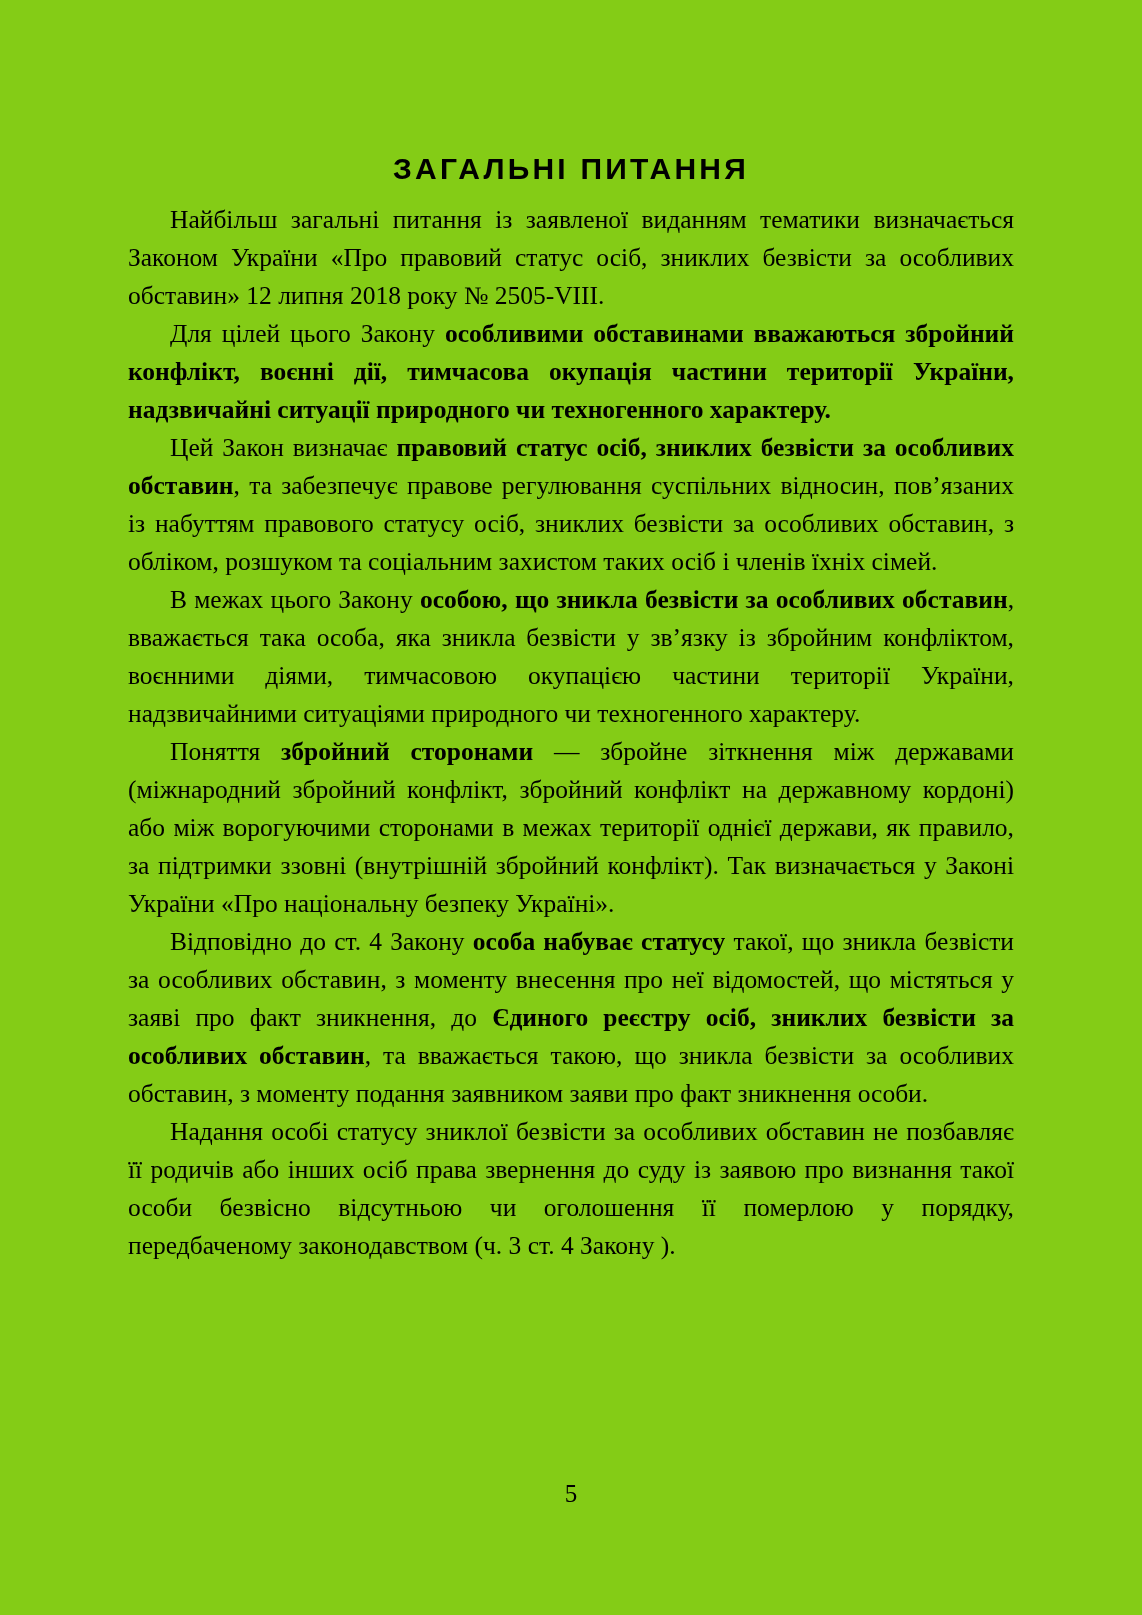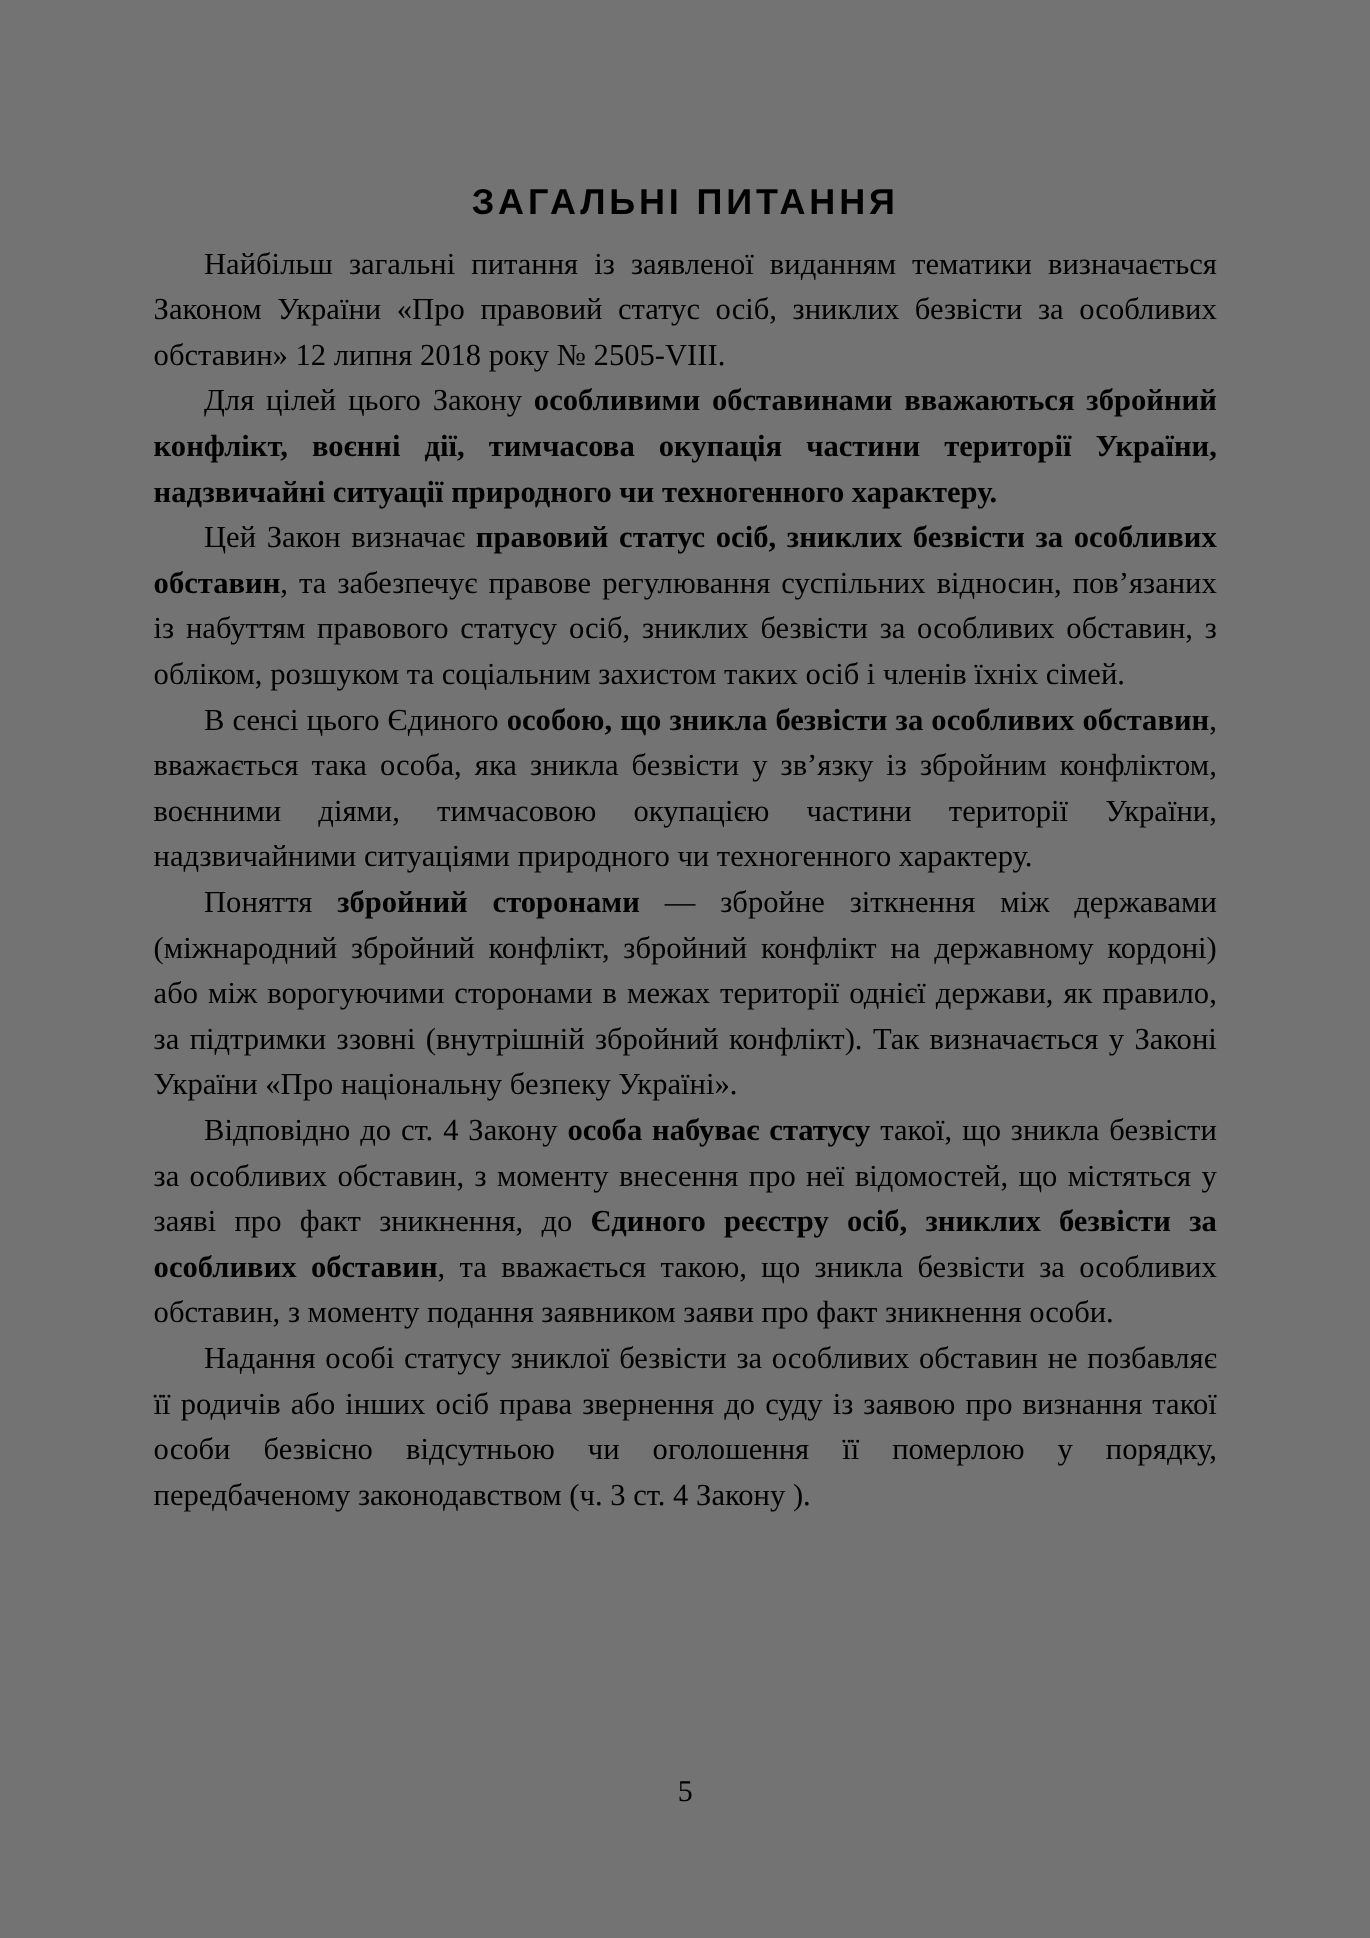--- a/index.html
+++ b/index.html
@@ -5,21 +5,21 @@
   html, body {
     margin: 0;
     padding: 0;
     background: #ffffff;
   }
   .page {
     position: relative;
     width: 1142px;
     height: 1615px;
     margin: 0 auto;
-    background: #737373;
+    background: #84cc16;
     overflow: hidden;
     box-sizing: border-box;
   }
 
   .doc-title {
     position: absolute;
     left: 0;
     top: 132px;
     width: 1142px;
     text-align: center;
@@ -70,21 +70,21 @@
 <body>
 
 <div class="page">
 
   <h1 class="doc-title">ЗАГАЛЬНІ ПИТАННЯ</h1>
 
   <div class="body-block" id="body-block">
       <p class="para"><span>Найбільш загальні питання із заявленої виданням тематики визначається Законом України «Про правовий статус осіб, зниклих безвісти за особливих обставин» 12 липня 2018 року № 2505-VIII.</span></p>
       <p class="para"><span>Для цілей цього Закону </span><b>особливими обставинами вважаються збройний конфлікт, воєнні дії, тимчасова окупація частини території України, надзвичайні ситуації природного чи техногенного характеру.</b></p>
       <p class="para"><span>Цей Закон визначає </span><b>правовий статус осіб, зниклих безвісти за особливих обставин</b><span>, та забезпечує правове регулювання суспільних відносин, пов’язаних із набуттям правового статусу осіб, зниклих безвісти за особливих обставин, з обліком, розшуком та соціальним захистом таких осіб і членів їхніх сімей.</span></p>
-      <p class="para"><span>В сенсі цього Єдиного </span><b>особою, що зникла безвісти за особливих обставин</b><span>, вважається така особа, яка зникла безвісти у зв’язку із збройним конфліктом, воєнними діями, тимчасовою окупацією частини території України, надзвичайними ситуаціями природного чи техногенного характеру.</span></p>
+      <p class="para"><span>В межах цього Закону </span><b>особою, що зникла безвісти за особливих обставин</b><span>, вважається така особа, яка зникла безвісти у зв’язку із збройним конфліктом, воєнними діями, тимчасовою окупацією частини території України, надзвичайними ситуаціями природного чи техногенного характеру.</span></p>
       <p class="para"><span>Поняття </span><b>збройний сторонами</b><span> — збройне зіткнення між державами (міжнародний збройний конфлікт, збройний конфлікт на державному кордоні) або між ворогуючими сторонами в межах території однієї держави, як правило, за підтримки ззовні (внутрішній збройний конфлікт). Так визначається у Законі України «Про національну безпеку Україні».</span></p>
       <p class="para"><span>Відповідно до ст. 4 Закону </span><b>особа набуває статусу</b><span> такої, що зникла безвісти за особливих обставин, з моменту внесення про неї відомостей, що містяться у заяві про факт зникнення, до </span><b>Єдиного реєстру осіб, зниклих безвісти за особливих обставин</b><span>, та вважається такою, що зникла безвісти за особливих обставин, з моменту подання заявником заяви про факт зникнення особи.</span></p>
       <p class="para"><span>Надання особі статусу зниклої безвісти за особливих обставин не позбавляє її родичів або інших осіб права звернення до суду із заявою про визнання такої особи безвісно відсутньою чи оголошення її померлою у порядку, передбаченому законодавством (ч. 3 ст. 4 Закону ).</span></p>
     </div>
 
   <div class="page-number">5</div>
 
 </div>
 
 </body></html>

